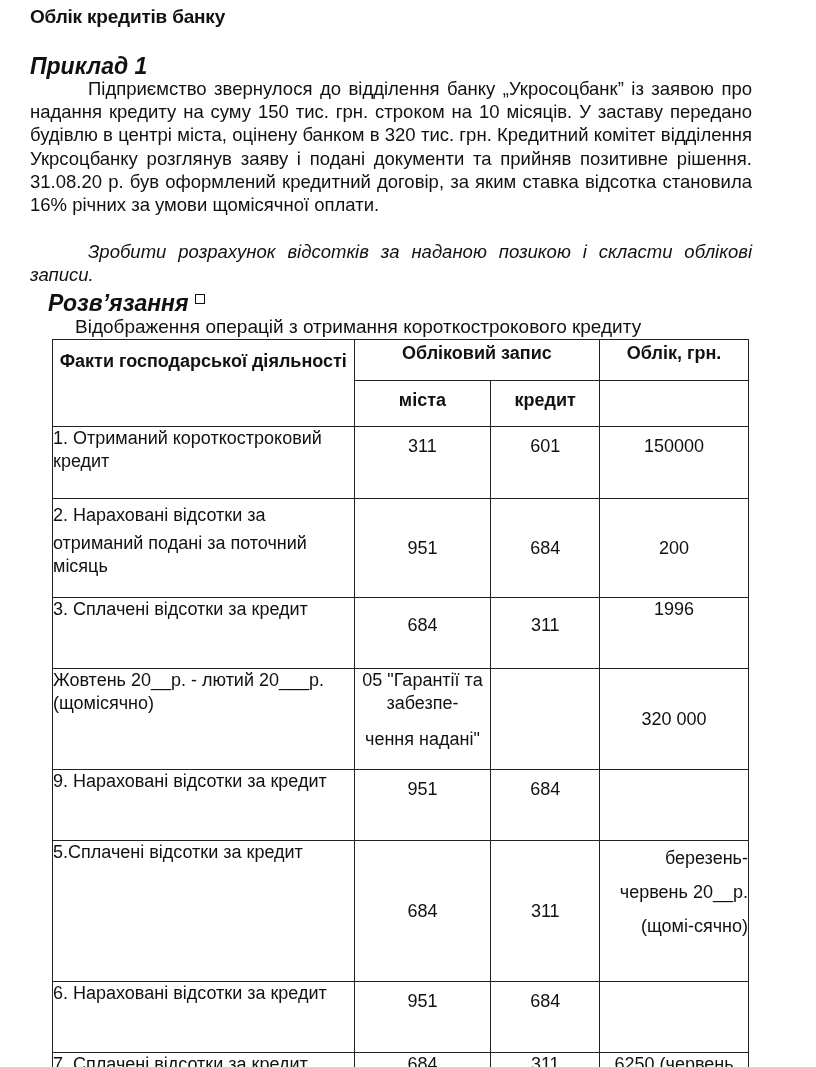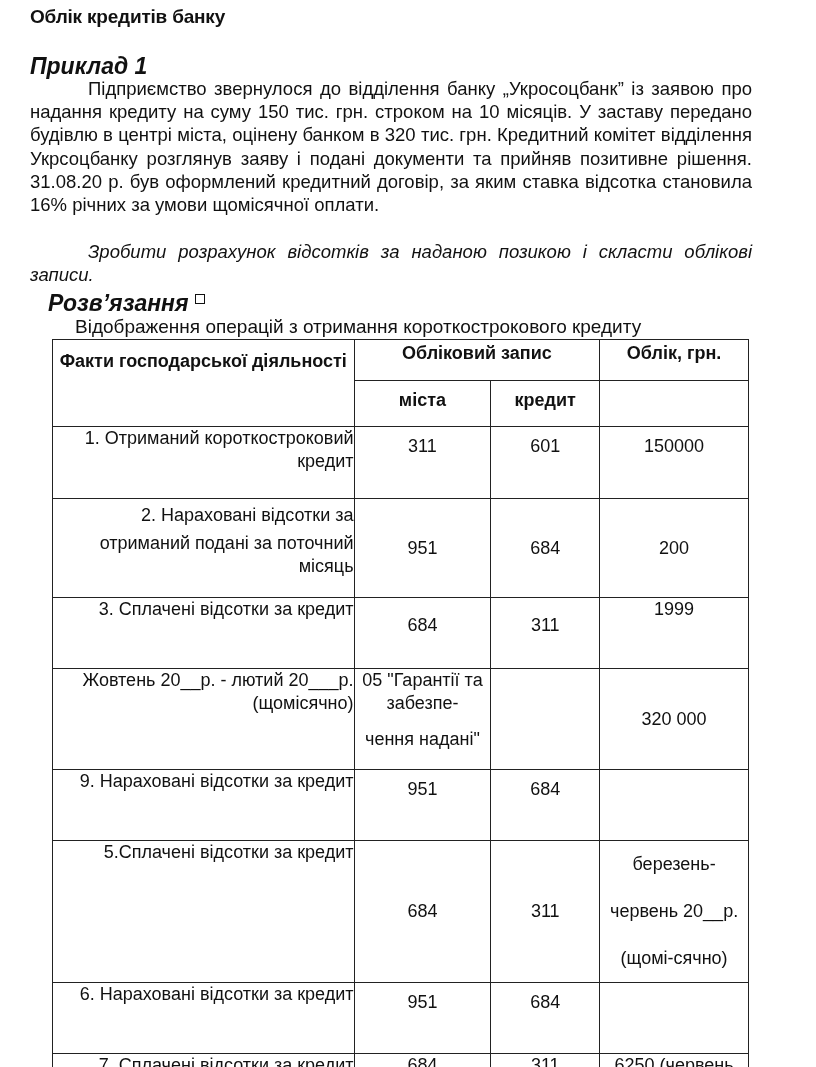--- a/index.html
+++ b/index.html
@@ -42,21 +42,21 @@
   table.ledger td, table.ledger th {
     border: 1.4px solid #222; padding: 0 0; vertical-align: top;
   }
   table.ledger th { font-weight: bold; text-align: center; }
   col.c1 { width: 302px; } col.c2 { width: 137px; } col.c3 { width: 109px; } col.c4 { width: 149px; }
   .h-facts { vertical-align: top; padding-top: 6px !important; line-height: 30px; }
   .h-entry { height: 38px; padding-top: 2px !important; }
   .h-sum { padding-top: 2px !important; }
   .h-sub { height: 37px; padding-top: 8px !important; }
   td.num { text-align: center; }
-  td.fact { text-align: right; margin-left: 8px; }
+  td.fact { text-align: left; margin-left: 8px; }
   .r1 td { height: 63px; }
   .r2 td { height: 98px; }
   .r3 td { height: 54px; }
   .r4 td { height: 100px; }
   .r5 td { height: 62px; }
   .r6 td { height: 140px; }
   .r7 td { height: 62px; }
   .r8 td { height: 61px; }
   .pt8 { padding-top: 8px !important; }
   .pt16 { padding-top: 16px !important; }
@@ -109,42 +109,42 @@
       <span class="tight">отриманий подані  за поточний місяць</span>
     </td>
     <td class="num mid">951</td>
     <td class="num mid">684</td>
     <td class="num mid">200</td>
   </tr>
   <tr class="r3">
     <td class="fact">3. Сплачені відсотки за кредит</td>
     <td class="num pt16">684</td>
     <td class="num pt16">311</td>
-    <td class="num">1999</td>
+    <td class="num">1996</td>
   </tr>
   <tr class="r4">
     <td class="fact">Жовтень 20__р. - лютий 20___р. (щомісячно)</td>
     <td class="num">
       <span>05 "Гарантії та забезпе-</span><br>
       <span class="loose" style="display:block;padding-top:8px;">чення надані"</span>
     </td>
     <td class="num"></td>
     <td class="num mid">320 000</td>
   </tr>
   <tr class="r5">
     <td class="fact">9. Нараховані відсотки за кредит</td>
     <td class="num pt8">951</td>
     <td class="num pt8">684</td>
     <td class="num"></td>
   </tr>
   <tr class="r6">
     <td class="fact">5.Сплачені відсотки за кредит</td>
     <td class="num mid">684</td>
     <td class="num mid">311</td>
-    <td class="num loose" style="line-height:47px;">березень-червень 20__р. (щомі-сячно)</td>
+    <td class="num loose" style="line-height:34px;text-align:right;">березень-червень 20__р. (щомі-сячно)</td>
   </tr>
   <tr class="r7">
     <td class="fact">6. Нараховані відсотки за кредит</td>
     <td class="num pt8">951</td>
     <td class="num pt8">684</td>
     <td class="num"></td>
   </tr>
   <tr class="r8">
     <td class="fact">7. Сплачені відсотки за кредит</td>
     <td class="num">684</td>

